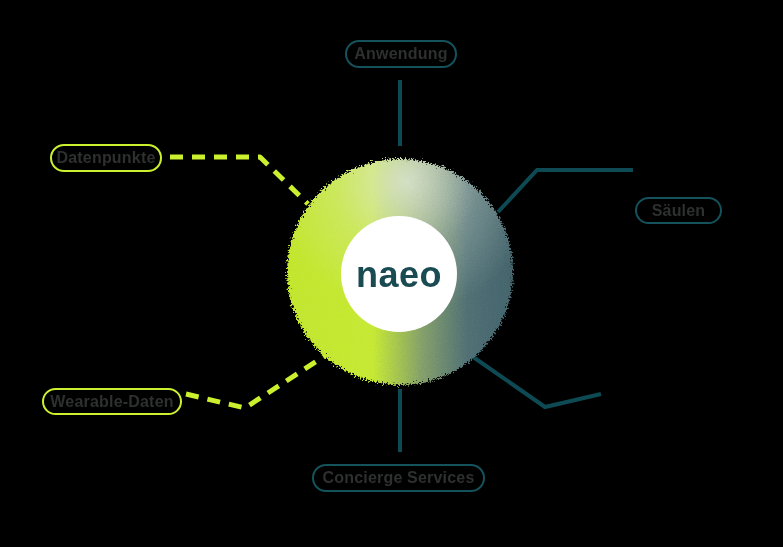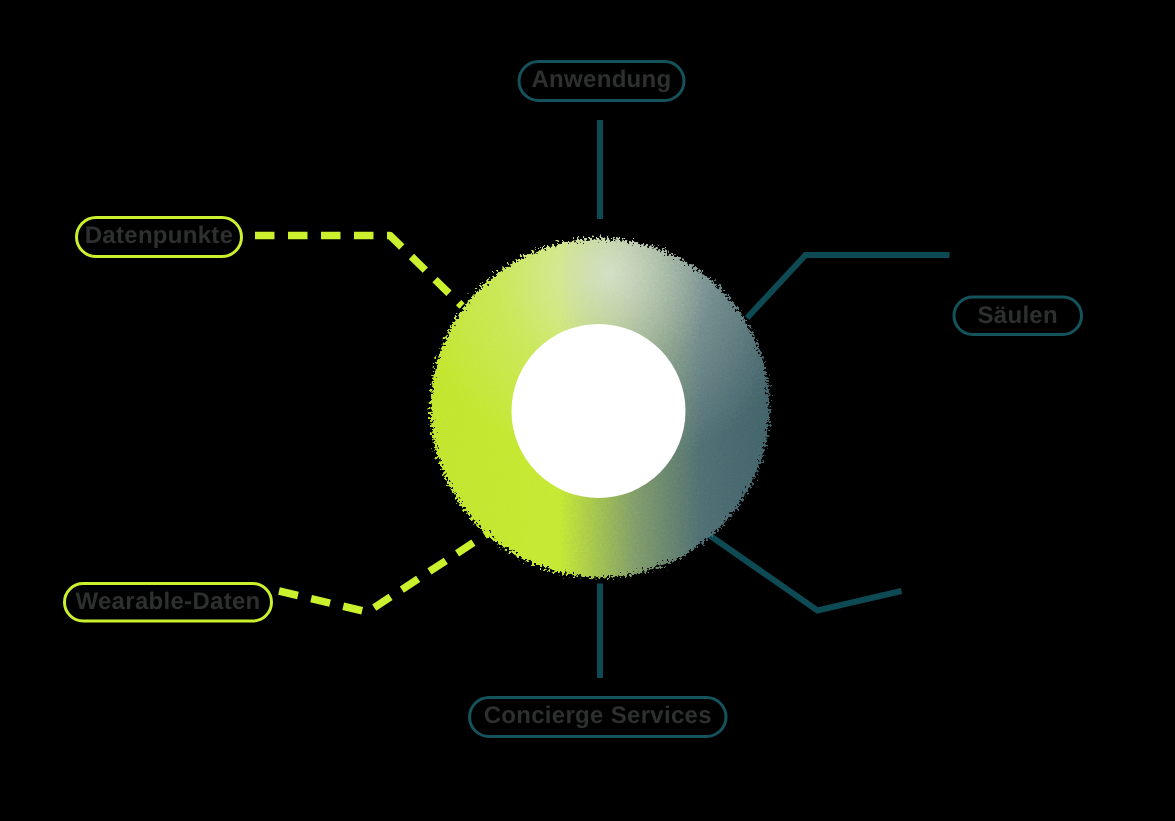--- a/index.html
+++ b/index.html
@@ -104,20 +104,21 @@
 
     <g filter="url(#grainEdge)">
       <circle cx="400" cy="272" r="113" fill="url(#ballGrad)"></circle>
       <circle cx="400" cy="272" r="113" fill="url(#topGlow)"></circle>
     </g>
     <circle cx="400" cy="272" r="113" fill="#ffffff" filter="url(#innerNoise)" opacity="0.10"></circle>
 
     <circle cx="399" cy="274" r="58" fill="#ffffff"></circle>
   </svg>
 
+  <div class="logo">naeo</div>
 
   <div class="pill teal" style="left:345px; top:40px; width:112px; height:28px;">
     <span>Anwendung</span>
   </div>
 
   <div class="pill teal" style="left:635px; top:157px; width:87px; height:27px;margin-top:40px;">
     <span>Säulen</span>
   </div>
 
 

